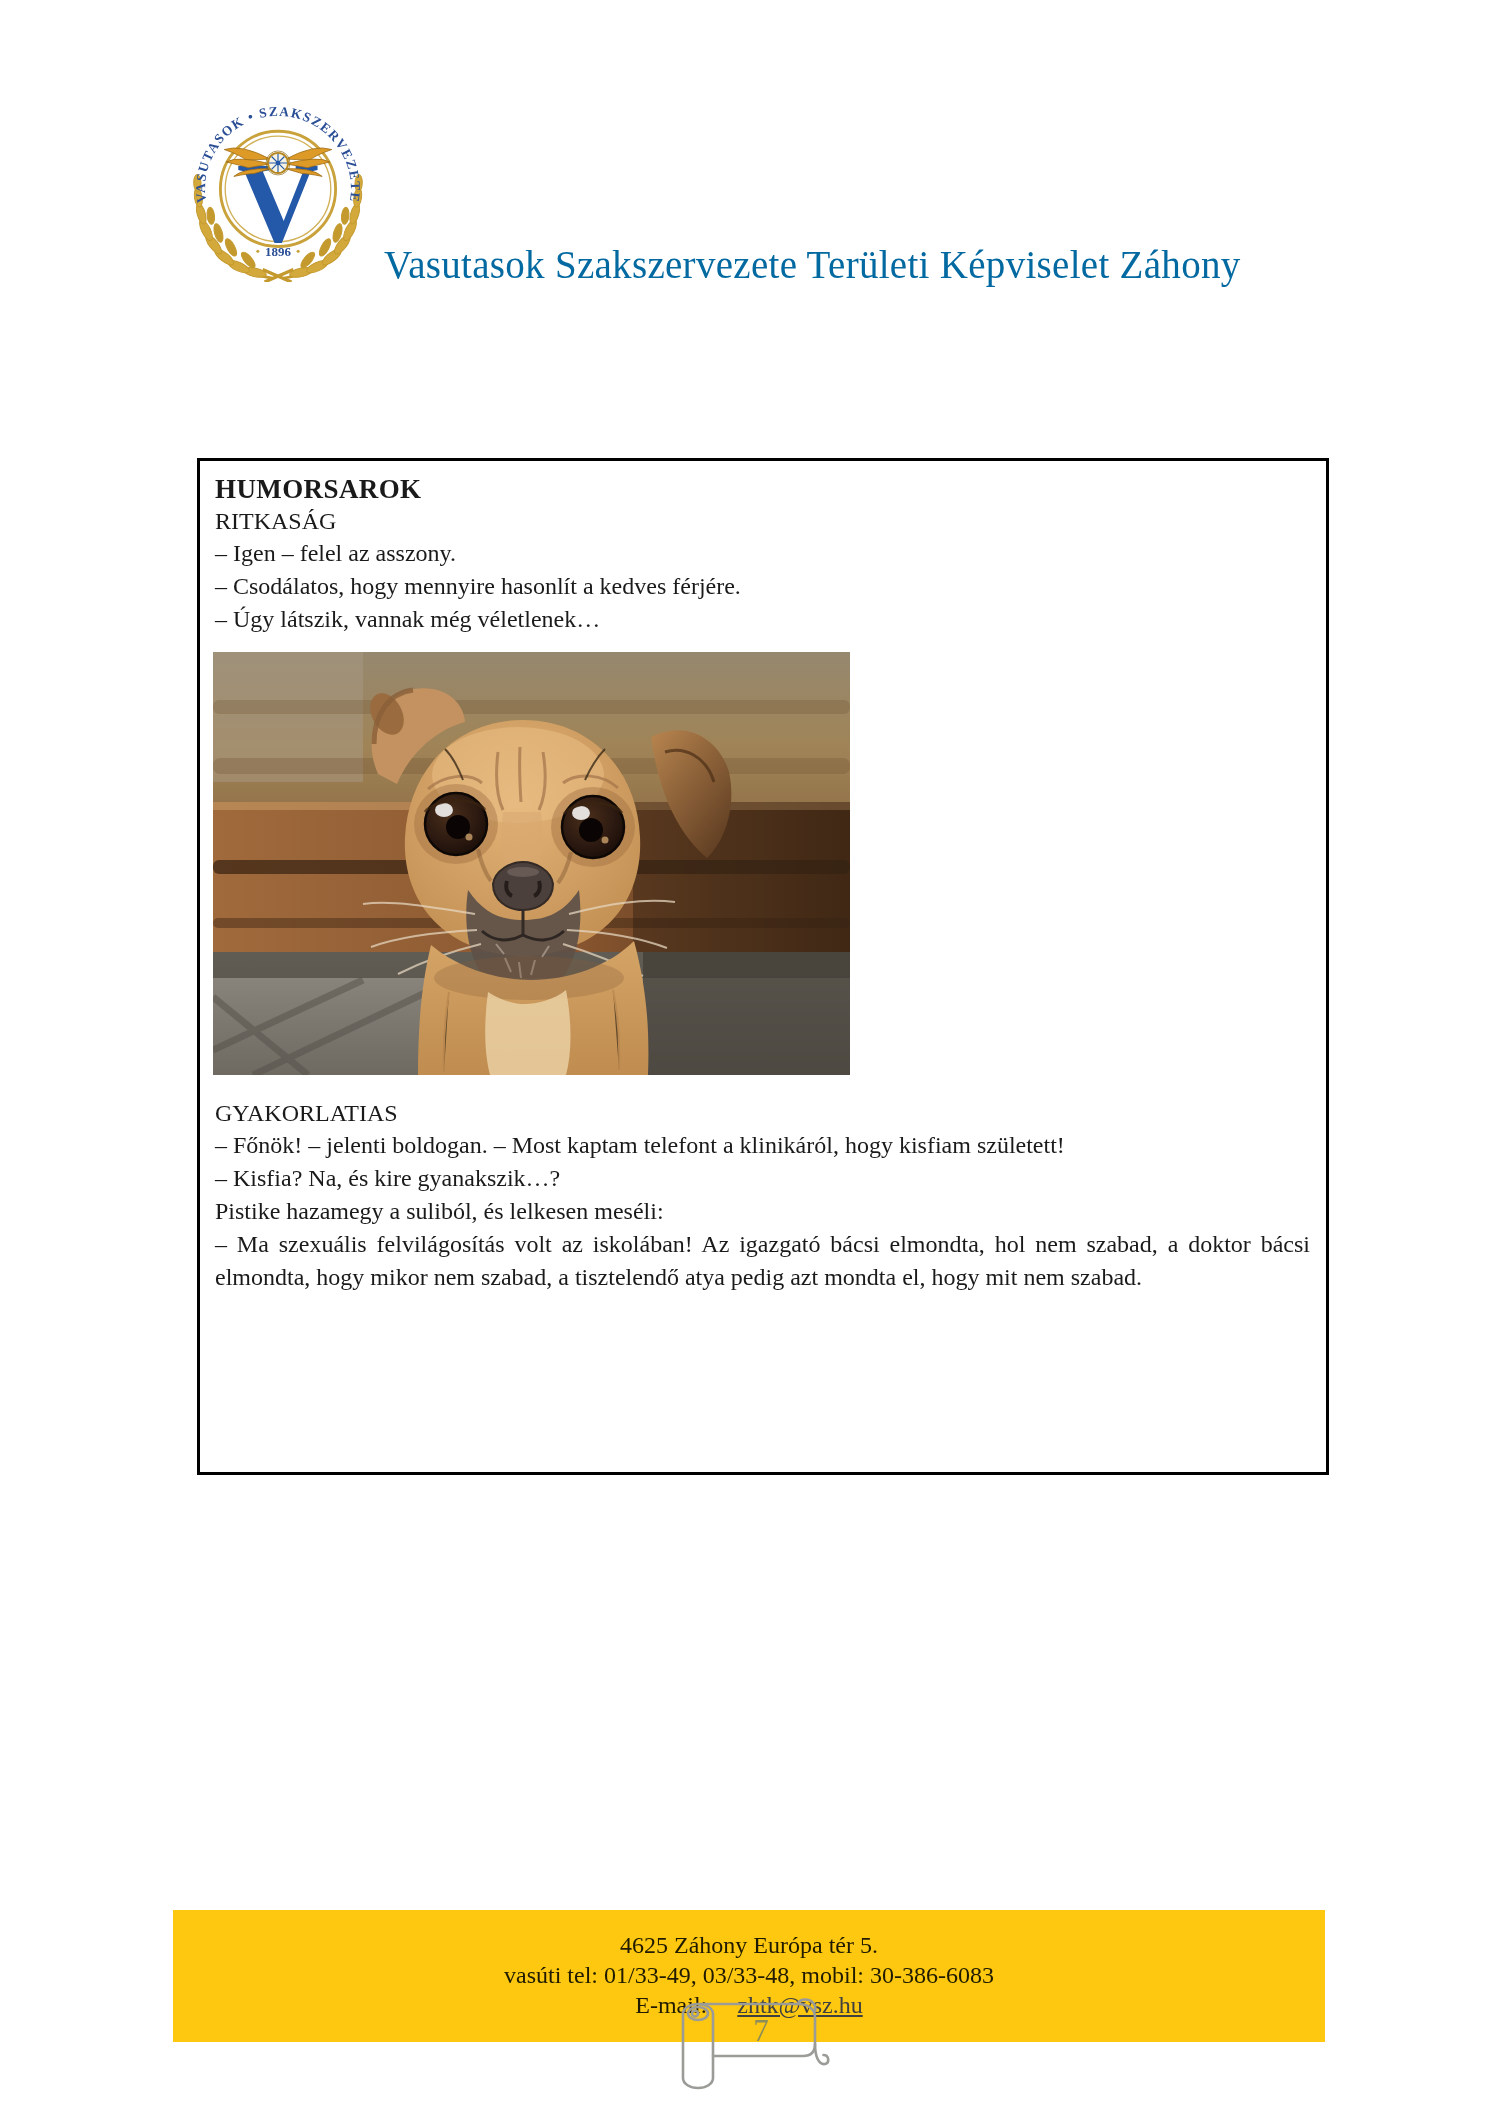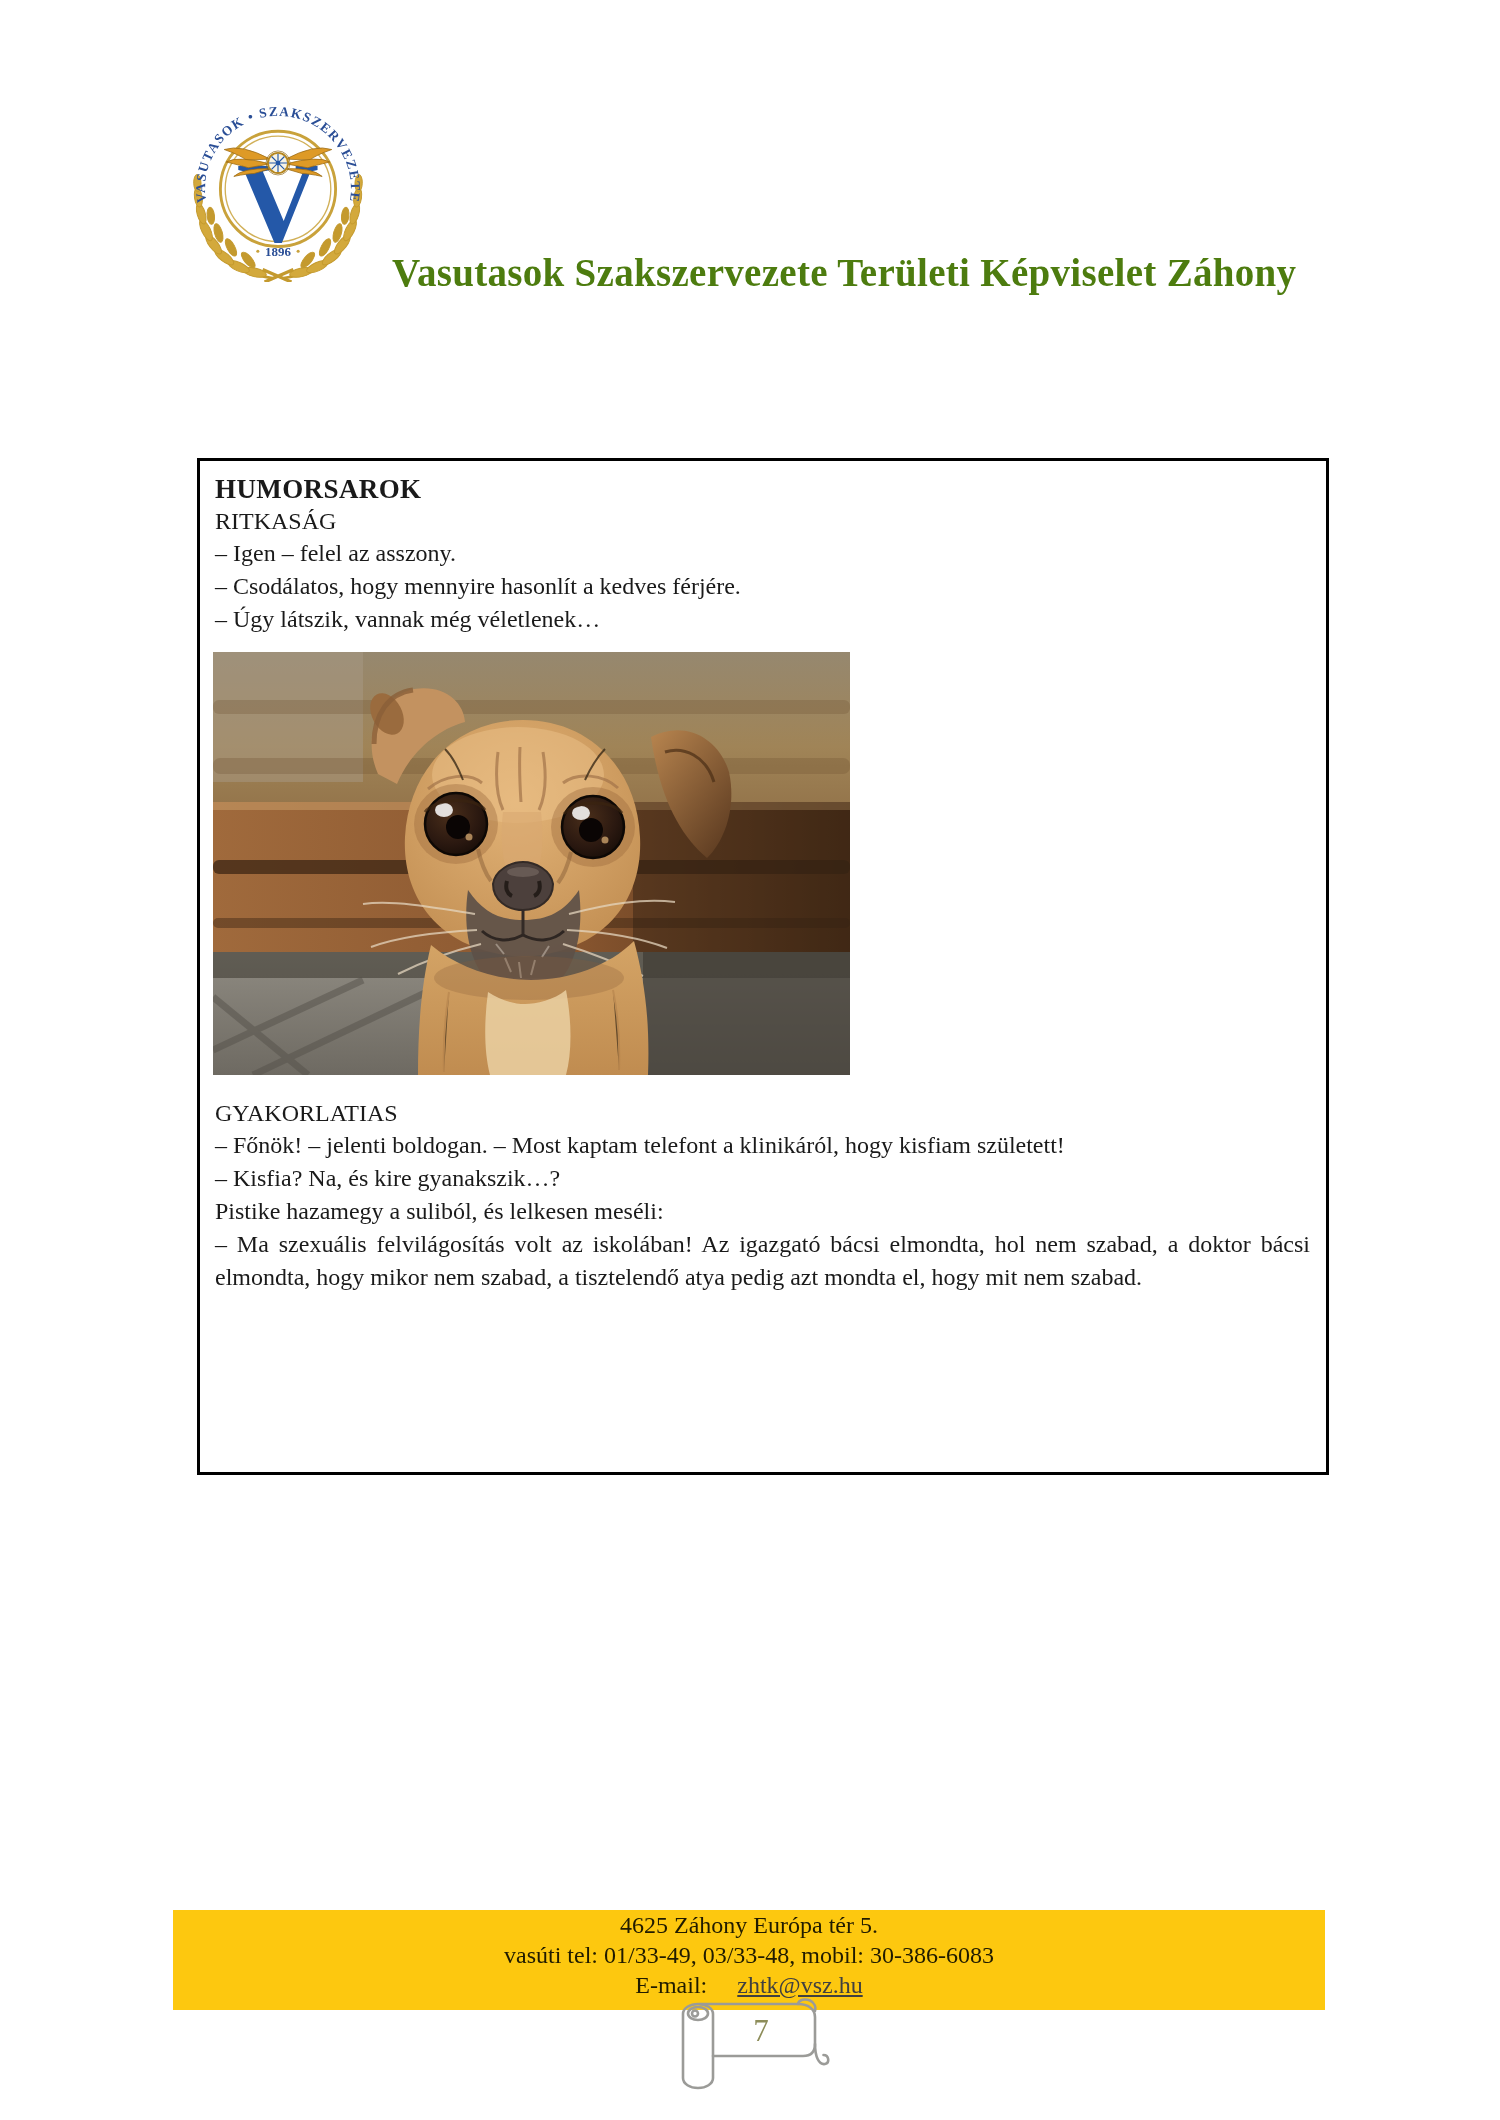--- a/index.html
+++ b/index.html
@@ -3,44 +3,44 @@
 <meta charset="utf-8">
 <style>
   html,body { margin:0; padding:0; background:#ffffff; }
   .page {
     position:relative; width:1500px; height:2120px; background:#ffffff;
     font-family:"Liberation Serif", serif; color:#1a1a1a; overflow:hidden;
   }
   
   .logo { position:absolute; left:182px; top:90px; width:192px; height:192px; }
   .title {
-    position:absolute; left:384px; top:242px; margin:8px;
-    font-size:39px; font-weight:700; letter-spacing:.3px; color:#4d7c0f;
+    position:absolute; left:384px; top:242px; margin:0;
+    font-size:39px; font-weight:400; letter-spacing:.3px; color:#0369a1;
     white-space:nowrap;
   }
   
   .humor-box {
     position:absolute; left:197px; top:458px; width:1132px; height:1017px;
     border:3px solid #000; box-sizing:border-box;
     padding:10px 16px 0 15px;
     font-size:24px; line-height:33px;
   }
   .humor-box h2 { margin:2px 0 0; font-size:27px; line-height:32px; font-weight:700; letter-spacing:.4px; }
   .sec-title { margin:0; font-size:24px; line-height:32px; font-weight:400; }
   .sec-ritkasag { }
   .sec-gyak { margin-top:22px; }
   .sec-elm { margin-top:17px; }
   .line { margin:0; }
   .justify { text-align:justify; }
   figure.photo { margin:16px 0 0 -2px; width:637px; height:423px; }
   figure.photo svg { display:block; width:637px; height:423px; }
   
   .band {
-    position:absolute; left:173px; top:1910px; width:1152px; height:100px;
-    background:#fdc80f; box-sizing:border-box; padding-top:0;
+    position:absolute; left:173px; top:1910px; width:1152px; height:132px;
+    background:#fdc80f; box-sizing:border-box; padding-top:20px;
     text-align:center; font-size:24px; line-height:30px; color:#201b00;
   }
   .band p { margin:0; }
   .band a { color:#404040; text-decoration:underline;margin-left:24px; }
   .scroll { position:absolute; left:662px; top:1998px; width:195px; height:112px; }
 </style>
 </head>
 <body>
 
 <div class="page">

